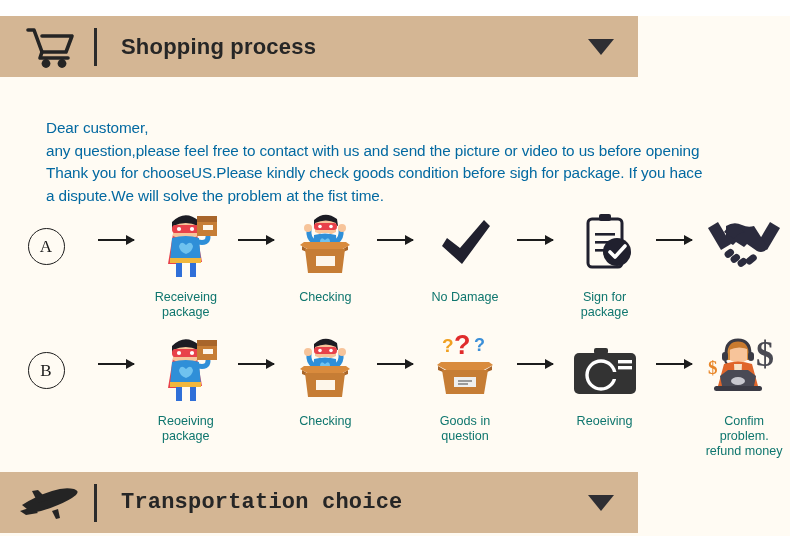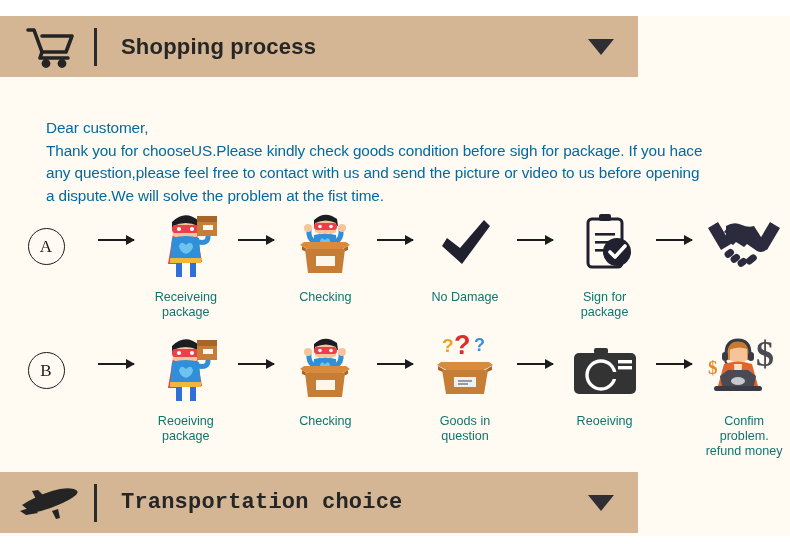--- a/index.html
+++ b/index.html
@@ -187,22 +187,22 @@
     </div>
     <div class="bar-divider"></div>
     <div class="bar-title">Shopping process</div>
     <div class="bar-caret">
       <span class="caret-tri"></span>
     </div>
   </div>
 
   <div class="intro">
     <div>Dear customer,</div>
+    <div>any question,please feel free to contact with us and send the picture or video to us before opening</div>
     <div>Thank you for chooseUS.Please kindly check goods condition before sigh for package. If you hace</div>
-    <div>any question,please feel free to contact with us and send the picture or video to us before opening</div>
     <div>a dispute.We will solve the problem at the fist time.</div>
   </div>
 
   <div class="flow flow-a">
     <div class="marker-cell">
       <div class="marker">A</div>
     </div>
     <div class="arrow-cell">
         <span class="arrow"></span>
       </div>

